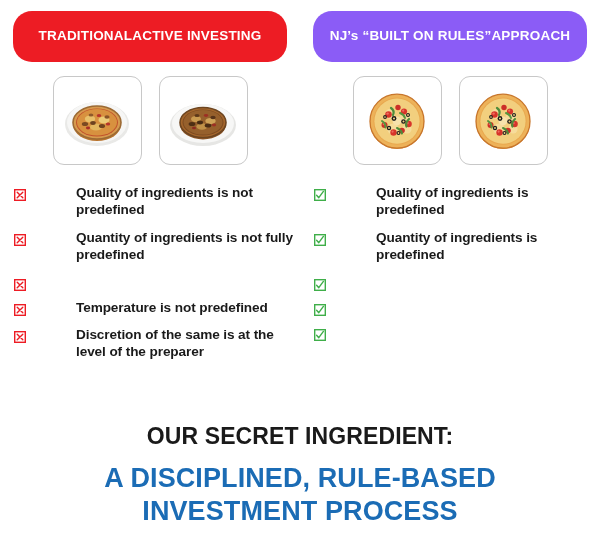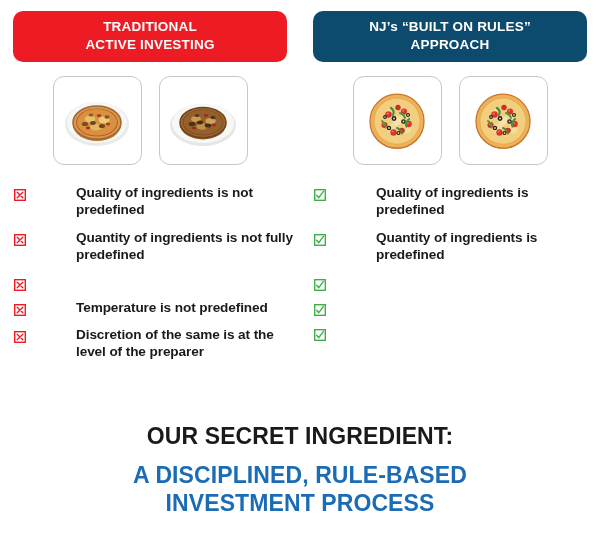--- a/index.html
+++ b/index.html
@@ -28,37 +28,37 @@
     width: 600px;
   }
   .column {
     width: 300px;
     box-sizing: border-box;
   }
 
   
   .banner {
     margin: 11px 13px 0 13px;
-    border-radius: 10px;
+    border-radius: 19px;
     color: #ffffff;
     text-align: center;
     font-weight: bold;
     font-size: 13.5px;
     letter-spacing: 0.2px;
     line-height: 1.32;
     padding: 9px 6px 10px 6px;
     box-sizing: border-box;
     height: 51px;
     display: flex;
-    flex-direction: column;
+    flex-direction: row;
     align-items: center;
     justify-content: center;
   }
   .banner-left  { background: #ED1C24; }
-  .banner-right { background: #0c4a6e; }
+  .banner-right { background: #8b5cf6; }
   .banner-line { display: block; white-space: nowrap; }
 
   
   .cards {
     display: flex;
     justify-content: center;
     gap: 17px;
     margin-top: 14px;
   }
   .card {
@@ -121,21 +121,21 @@
   }
   .footer-kicker {
     font-size: 23px;
     font-weight: bold;
     color: #1a1a1a;
     letter-spacing: 0.1px;
     line-height: 1.1;
   }
   .footer-main {
     margin-top: 13px;
-    font-size: 23px;
+    font-size: 27px;
     font-weight: bold;
     color: #1B6CB5;
     line-height: 1.21;
     letter-spacing: 0.1px;
   }
   .footer-main-line { display: block; }
 </style>
 </head>
 <body>
 

